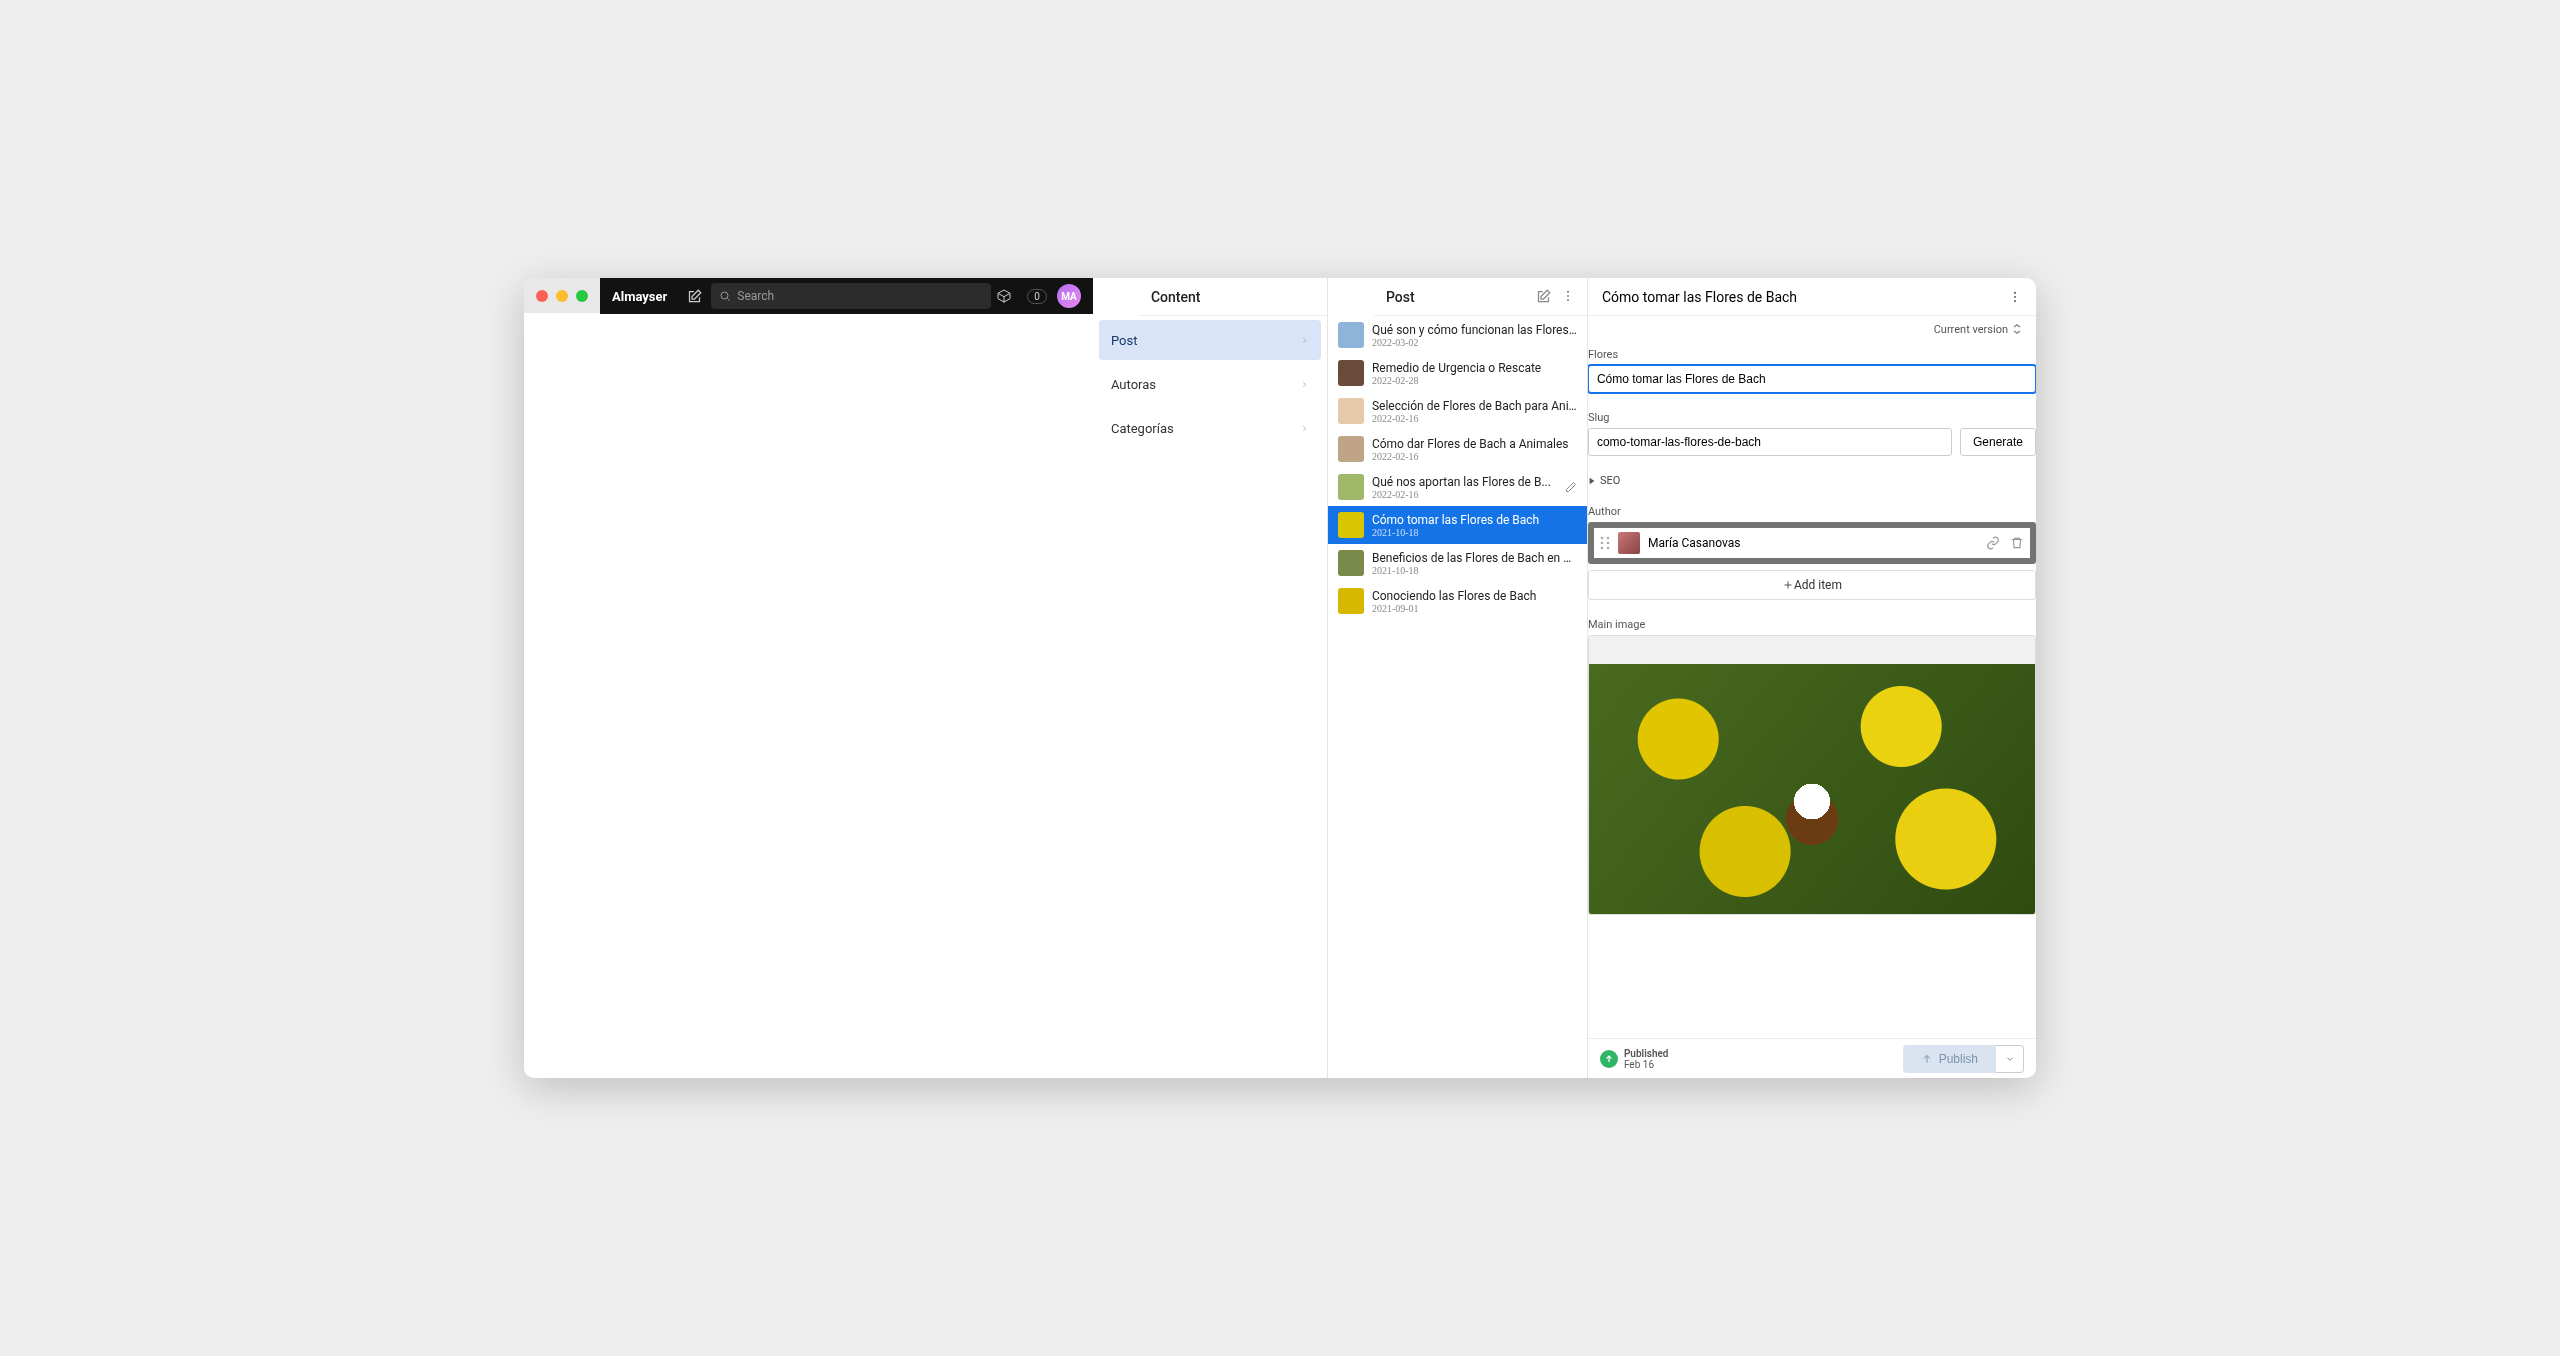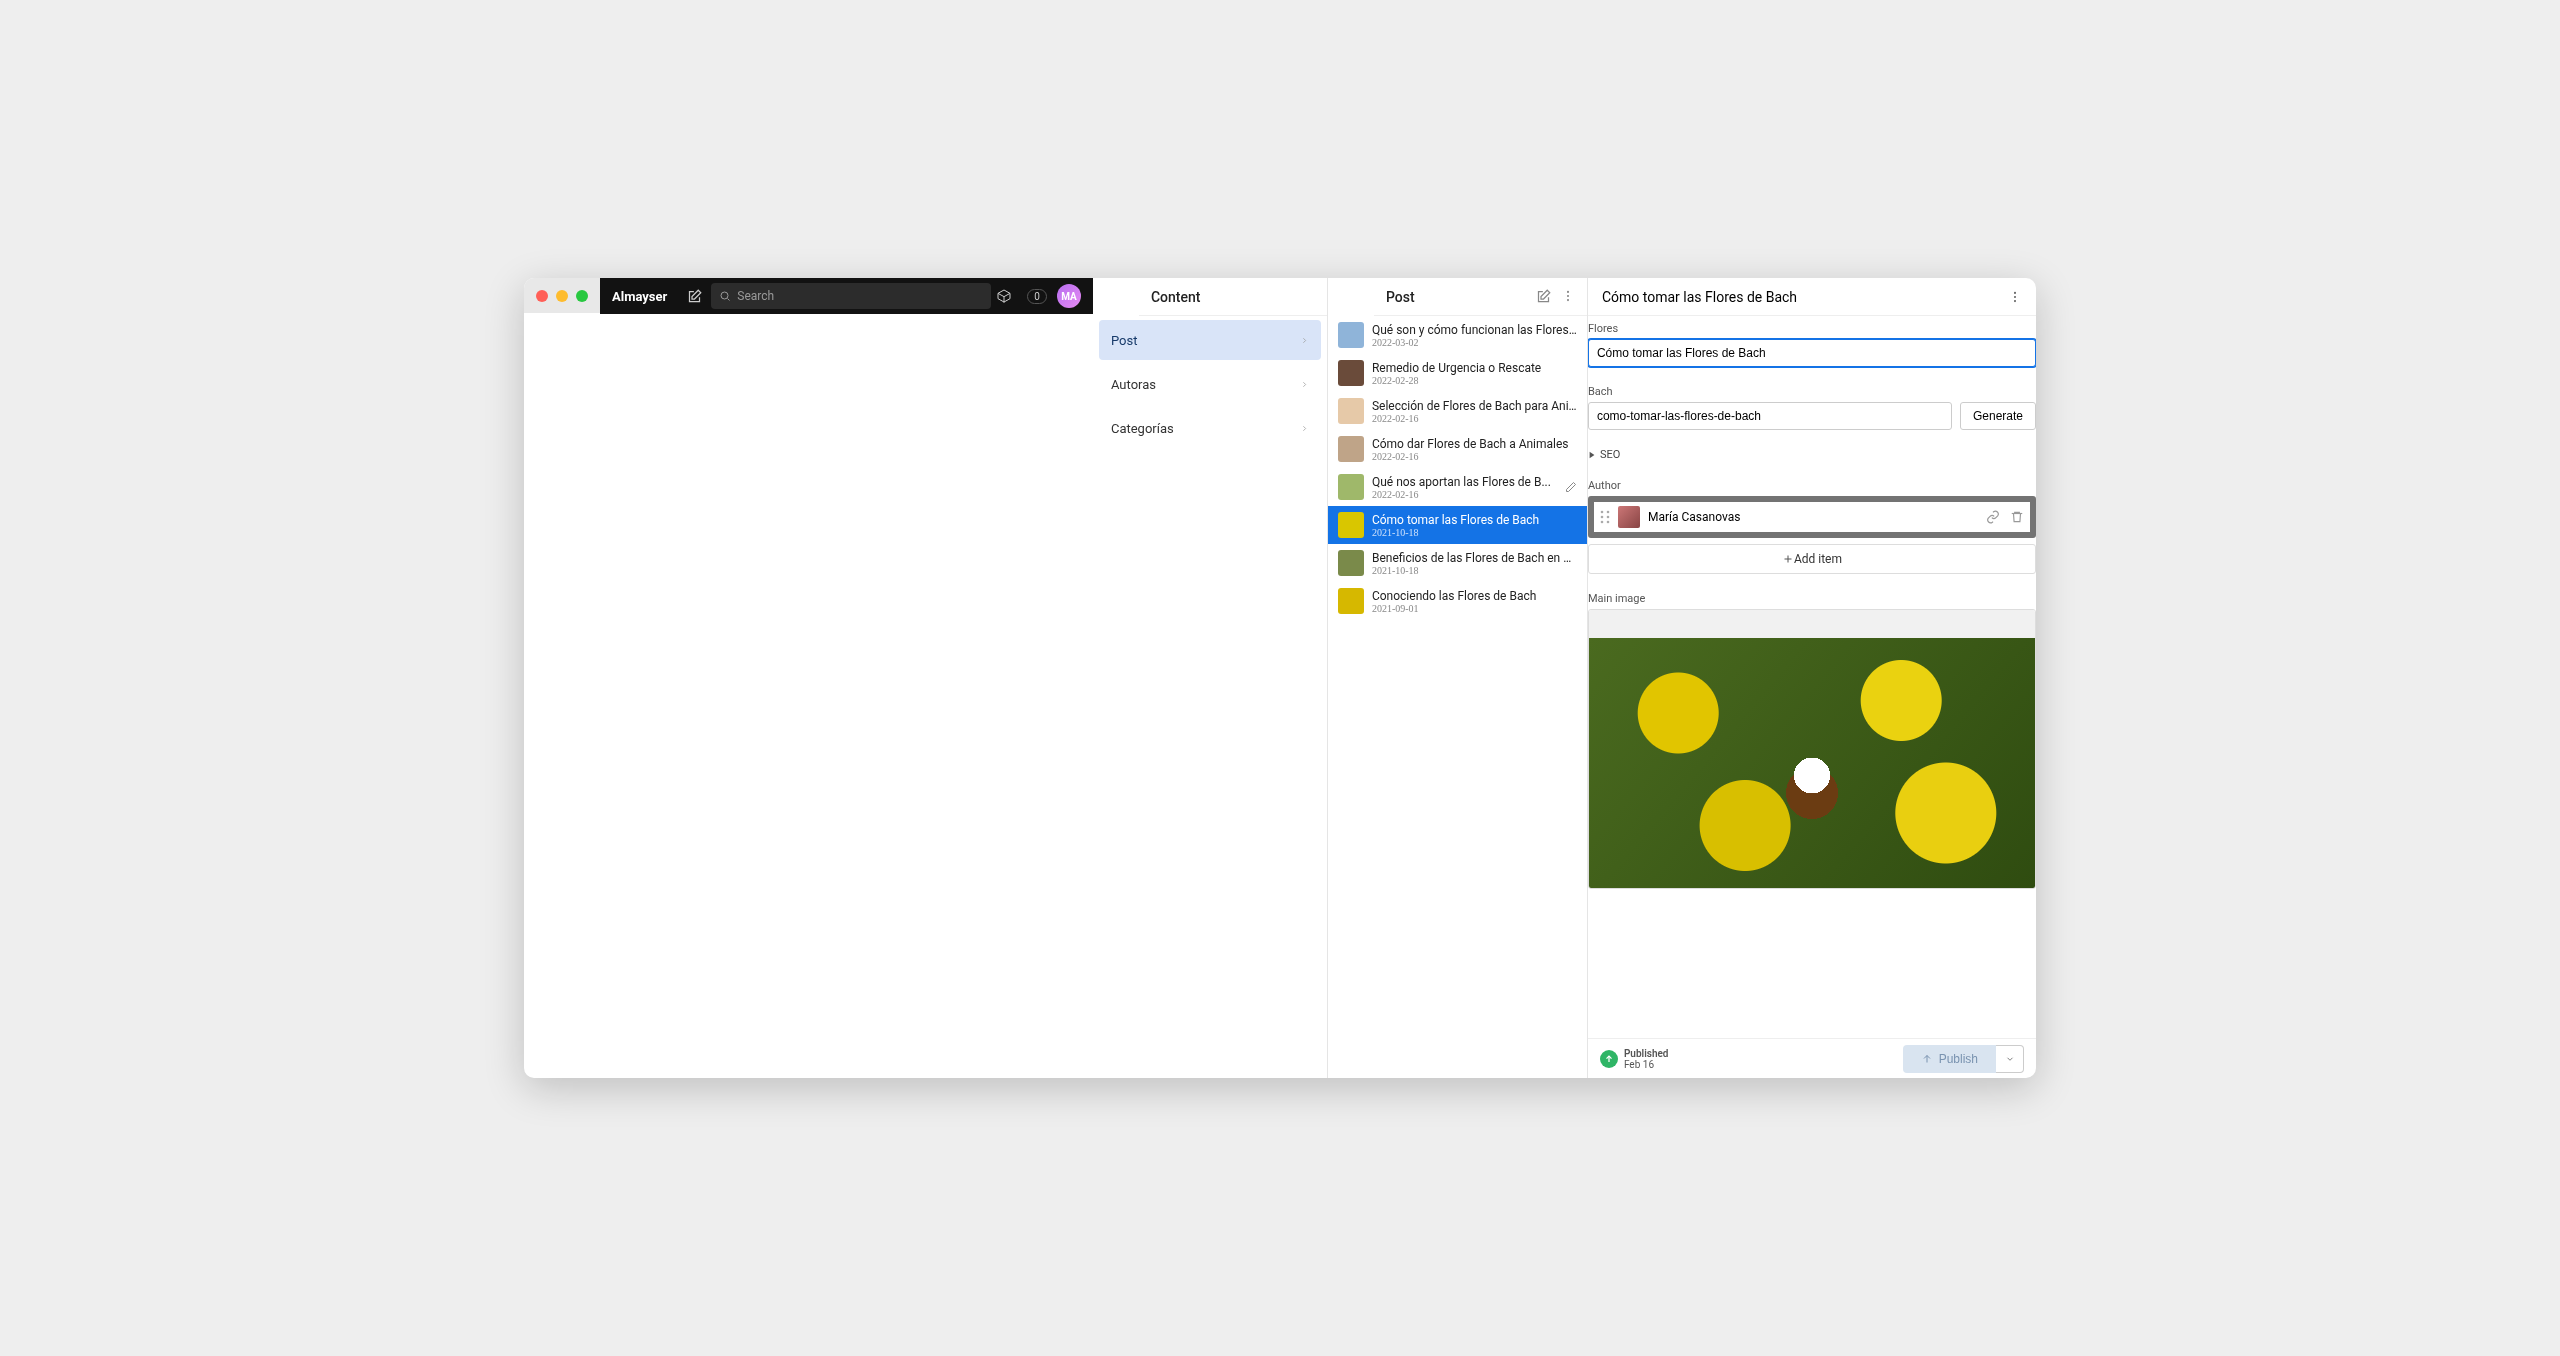--- a/index.html
+++ b/index.html
@@ -250,31 +250,38 @@
       <div class="doc-header">
         <span>Cómo tomar las Flores de Bach</span>
         <span class="more">
           <svg width="14" height="14" viewBox="0 0 24 24" fill="#666">
               <circle cx="12" cy="5" r="1.8"></circle>
               <circle cx="12" cy="12" r="1.8"></circle>
               <circle cx="12" cy="19" r="1.8"></circle>
             </svg>
         </span>
       </div>
+      <div class="version-row">
+        <span>Current version</span>
+        <svg width="10" height="12" viewBox="0 0 10 12" fill="none" stroke="#888" stroke-width="1.5">
+            <path d="M2 4l3-2 3 2"></path>
+            <path d="M2 8l3 2 3-2"></path>
+          </svg>
+      </div>
 
       <div class="editor-body">
         <div class="form">
 
           <div class="field">
             <div class="label">Flores</div>
             <input class="input focus" value="Cómo tomar las Flores de Bach" style="">
           </div>
 
           <div class="field">
-            <div class="label">Bach</div>
+            <div class="label">Slug</div>
             <div class="slug-row">
               <input class="input" value="como-tomar-las-flores-de-bach" style="">
               <button class="btn">Generate</button>
             </div>
           </div>
 
           <div class="field seo">
             <svg width="8" height="8" viewBox="0 0 10 10" fill="#555">
                 <path d="M2 1l6 4-6 4z"></path>
               </svg>

